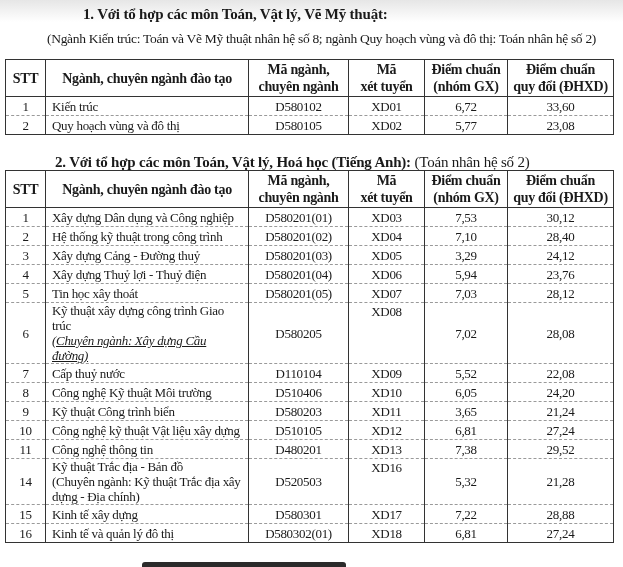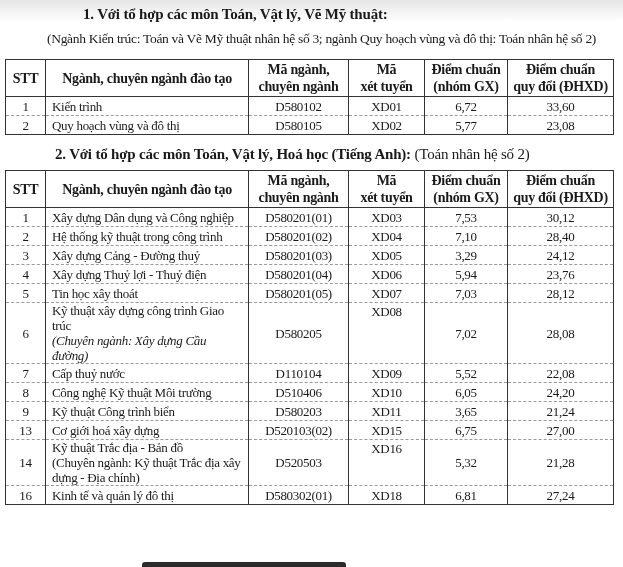--- a/index.html
+++ b/index.html
@@ -37,39 +37,39 @@
   th {
     font-weight: bold; font-size: 14px; line-height: 17px;
     border-top: 1.5px solid #333;
     border-bottom: 1.5px solid #333;
   }
   td { border-bottom: 1px dashed #9a9a9a; line-height: 15px; height: 18px; }
   tr:last-child td { border-bottom: 1.5px solid #333; }
   td.name { text-align: left; padding-left: 6px; }
   td.top { vertical-align: top; padding-top: 1px; }
   .sub { display: block; }
-  .italic { font-style: italic; }
+  .italic { font-style: italic; text-decoration: underline; }
   table.t1 { top: 59px; border: 1.5px solid #333; }
   table.t1 th { height: 36px; }
   table.t2 { top: 170px; border: 1.5px solid #333; }
   table.t2 th { height: 36px; }
   .bottombar {
     position: absolute; left: 142px; top: 562px; width: 204px; height: 8px;
     background: #2b2b2b; border-radius: 3px 3px 0 0;
   }
   col.c1 { width: 40px; } col.c2 { width: 203px; } col.c3 { width: 100px; }
   col.c4 { width: 76px; } col.c5 { width: 83px; } col.c6 { width: 106px; }
 </style>
 </head>
 <body>
 
 <div class="topshade"></div>
 
 <div class="heading" style="left:47px; top:6px;margin-left:36px;">1. Với tổ hợp các môn Toán, Vật lý, Vẽ Mỹ thuật:</div>
-<div class="note" style="left:47px; top:31px;">(Ngành Kiến trúc: Toán và Vẽ Mỹ thuật nhân hệ số 3; ngành Quy hoạch vùng và đô thị: Toán nhân hệ số 2)</div>
+<div class="note" style="left:47px; top:31px;">(Ngành Kiến trúc: Toán và Vẽ Mỹ thuật nhân hệ số 8; ngành Quy hoạch vùng và đô thị: Toán nhân hệ số 2)</div>
 
 <table class="t1">
   <colgroup>
       <col class="c1">
       <col class="c2">
       <col class="c3">
       <col class="c4">
       <col class="c5">
       <col class="c6">
     </colgroup>
@@ -92,41 +92,41 @@
       <th>
           <span class="sub">Điểm chuẩn</span>
           <span class="sub">quy đổi (ĐHXD)</span>
         </th>
     </tr>
   </thead>
   <tbody id="t1body">
       <tr>
         <td>1</td>
         <td class="name">
-          <span class="sub">Kiến trình</span>
+          <span class="sub">Kiến trúc</span>
         </td>
         <td>D580102</td>
         <td>XD01</td>
         <td>6,72</td>
         <td>33,60</td>
       </tr>
       <tr>
         <td>2</td>
         <td class="name">
           <span class="sub">Quy hoạch vùng và đô thị</span>
         </td>
         <td>D580105</td>
         <td>XD02</td>
         <td>5,77</td>
         <td>23,08</td>
       </tr>
     </tbody>
 </table>
 
-<div class="heading" style="left:55px; top:146px;">
+<div class="heading" style="left:55px; top:154px;">
   <span>2. Với tổ hợp các môn Toán, Vật lý, Hoá học (Tiếng Anh):</span><span class="normal"> (Toán nhân hệ số 2)</span>
 </div>
 
 <table class="t2">
   <colgroup>
       <col class="c1">
       <col class="c2">
       <col class="c3">
       <col class="c4">
       <col class="c5">
@@ -240,41 +240,61 @@
         <td>9</td>
         <td class="name">
           <span class="sub">Kỹ thuật Công trình biển</span>
         </td>
         <td>D580203</td>
         <td>XD11</td>
         <td>3,65</td>
         <td>21,24</td>
       </tr>
       <tr>
-        <td>13</td>
-        <td class="name">
-          <span class="sub">Cơ giới hoá xây dựng</span>
-        </td>
-        <td>D520103(02)</td>
-        <td>XD15</td>
-        <td>6,75</td>
-        <td>27,00</td>
+        <td>10</td>
+        <td class="name">
+          <span class="sub">Công nghệ kỹ thuật Vật liệu xây dựng</span>
+        </td>
+        <td>D510105</td>
+        <td>XD12</td>
+        <td>6,81</td>
+        <td>27,24</td>
+      </tr>
+      <tr>
+        <td>11</td>
+        <td class="name">
+          <span class="sub">Công nghệ thông tin</span>
+        </td>
+        <td>D480201</td>
+        <td>XD13</td>
+        <td>7,38</td>
+        <td>29,52</td>
       </tr>
       <tr>
         <td>14</td>
         <td class="name">
           <span class="sub">Kỹ thuật Trắc địa - Bản đồ</span>
           <span class="sub">(Chuyên ngành: Kỹ thuật Trắc địa xây dựng - Địa chính)</span>
         </td>
         <td>D520503</td>
         <td class="top">XD16</td>
         <td>5,32</td>
         <td>21,28</td>
       </tr>
       <tr>
+        <td>15</td>
+        <td class="name">
+          <span class="sub">Kinh tế xây dựng</span>
+        </td>
+        <td>D580301</td>
+        <td>XD17</td>
+        <td>7,22</td>
+        <td>28,88</td>
+      </tr>
+      <tr>
         <td>16</td>
         <td class="name">
           <span class="sub">Kinh tế và quản lý đô thị</span>
         </td>
         <td>D580302(01)</td>
         <td>XD18</td>
         <td>6,81</td>
         <td>27,24</td>
       </tr>
     </tbody>

